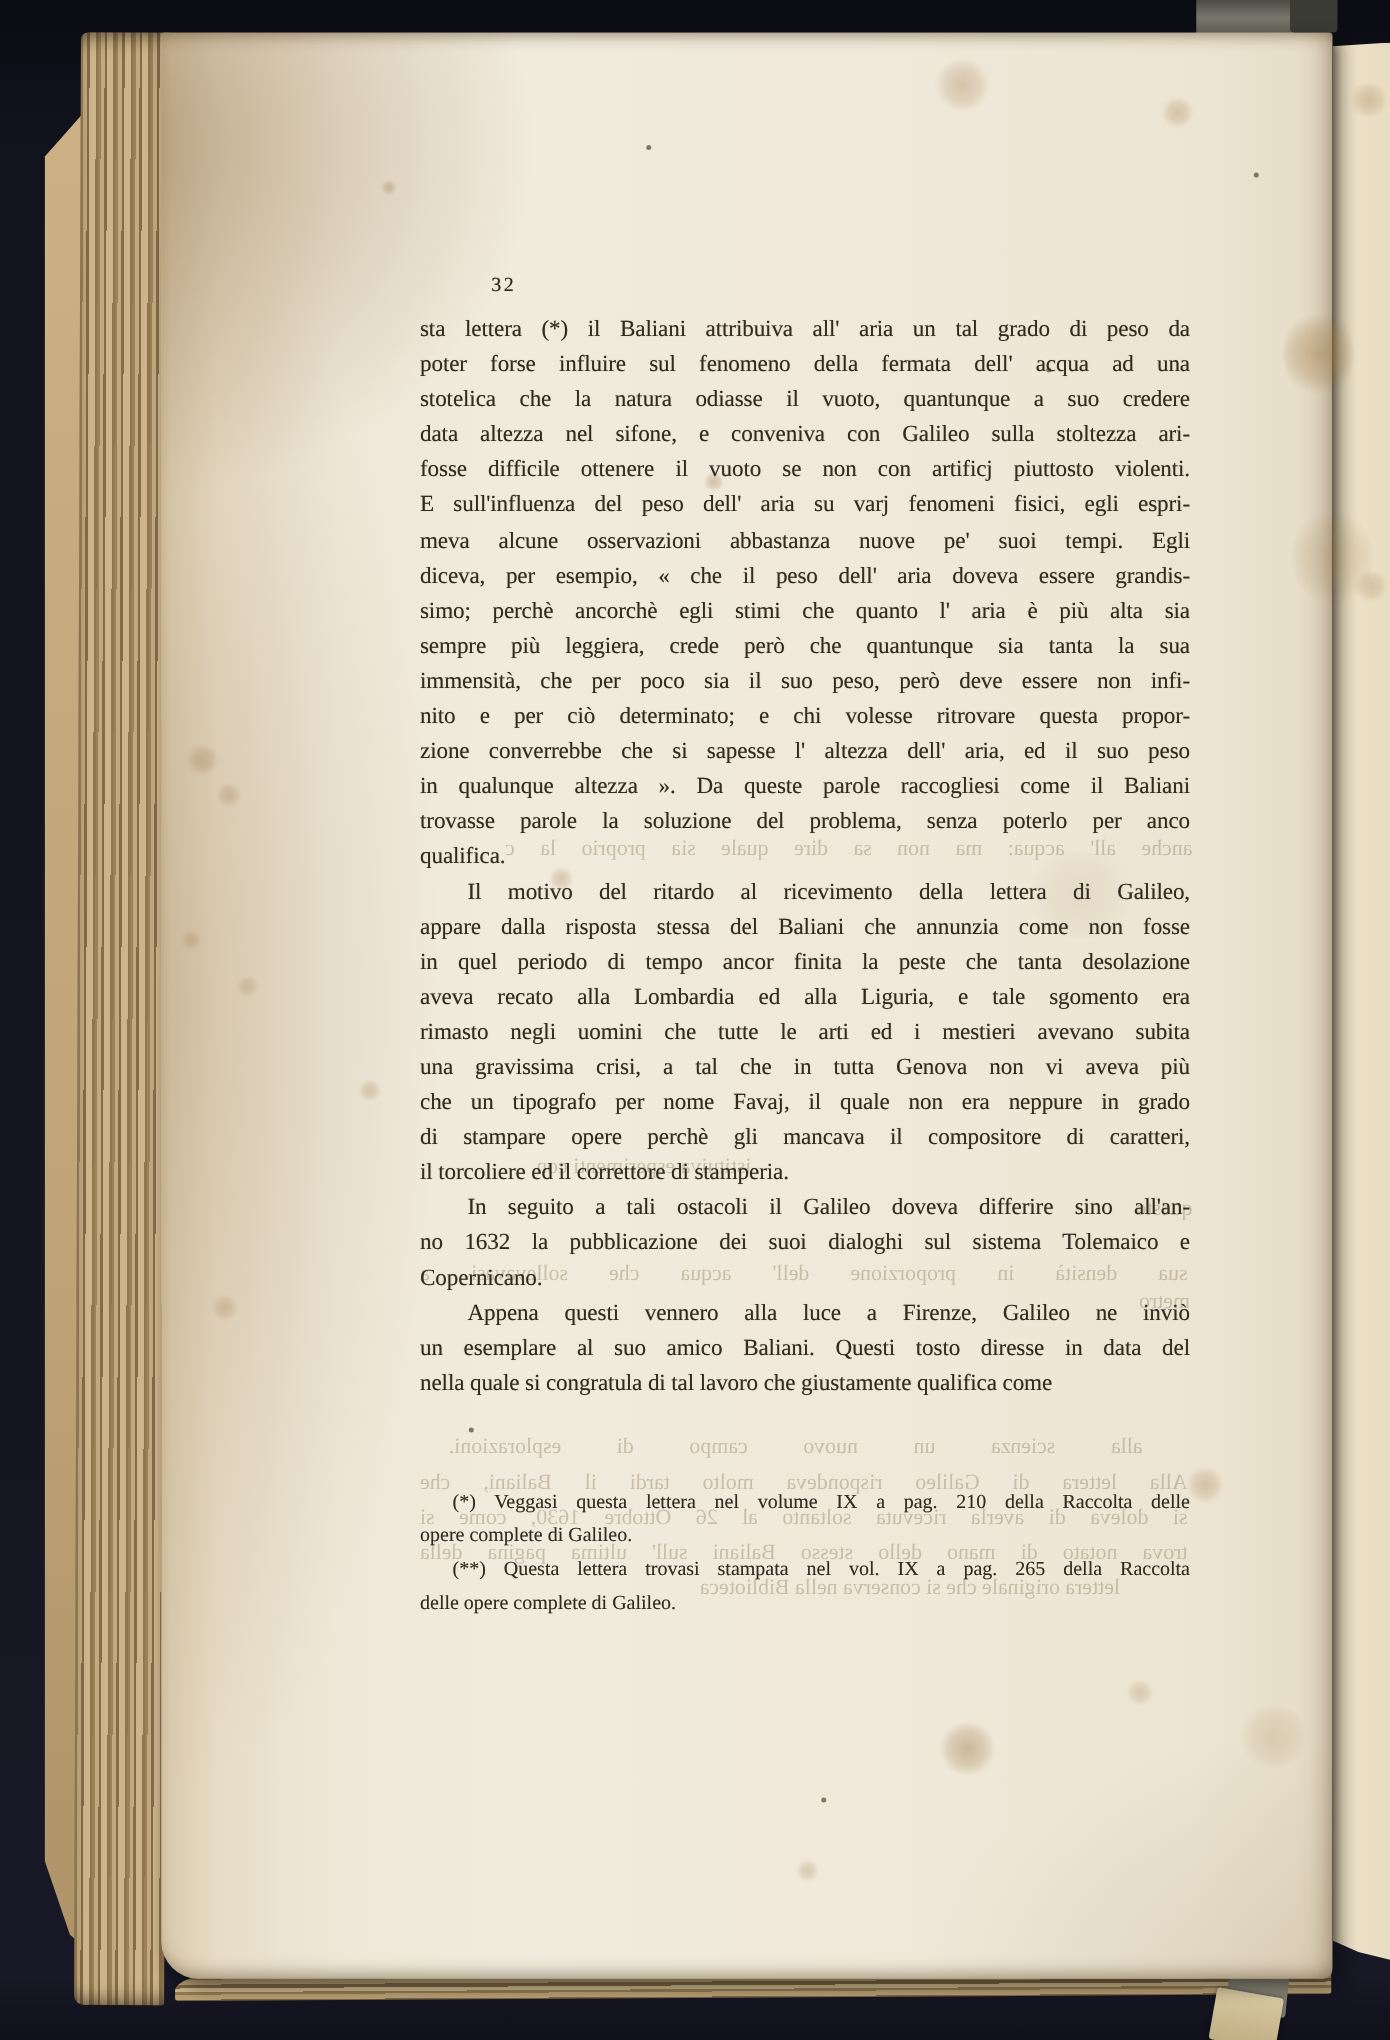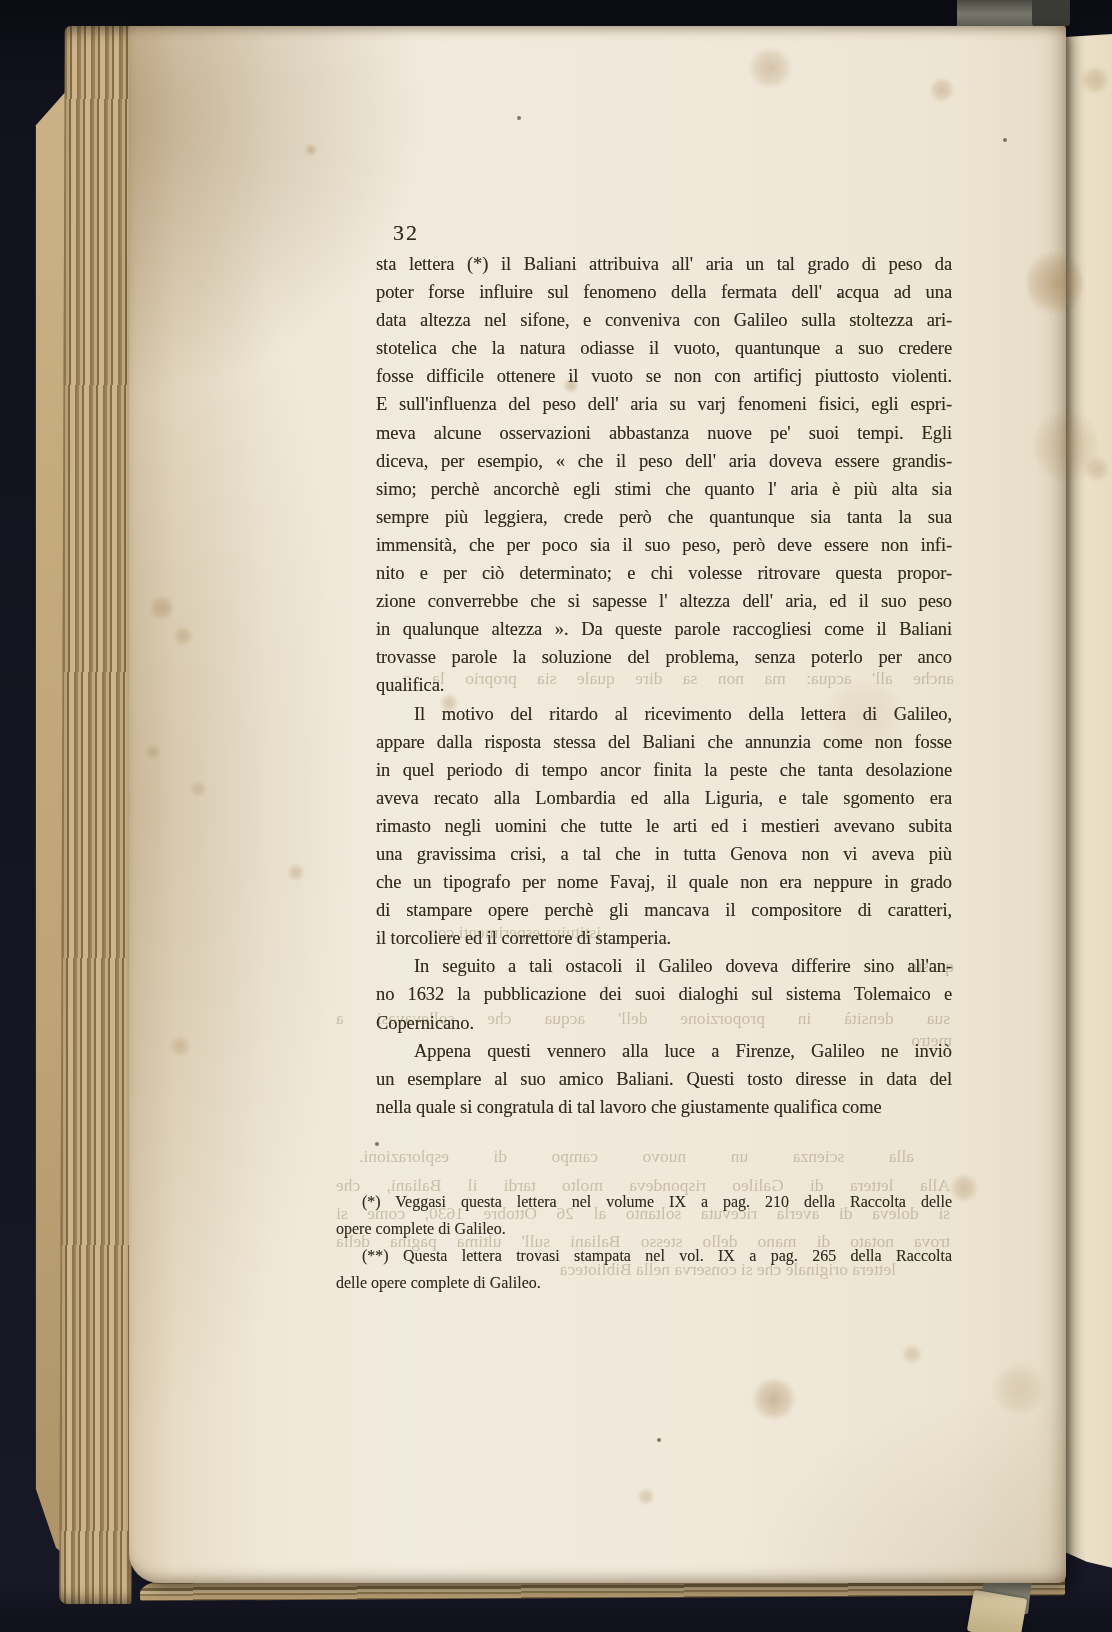--- a/index.html
+++ b/index.html
@@ -40,24 +40,24 @@
         box-shadow:inset 0 10px 12px -8px rgba(100,78,48,.55),
                    inset -14px 0 22px -12px rgba(110,88,58,.6),
                    inset 0 -12px 14px -9px rgba(110,88,58,.55),
                    6px 6px 14px rgba(0,0,0,.45);}
   
   .stain{position:absolute;border-radius:50%;
          background:radial-gradient(circle,rgba(151,111,59,var(--o,.3)) 0%,rgba(151,111,59,calc(var(--o,.3)*.55)) 45%,rgba(151,111,59,0) 72%);
          filter:blur(1px);}
   .speck{position:absolute;width:4px;height:4px;border-radius:50%;background:rgba(74,55,32,.65);}
   
-  .pagenum{position:absolute;left:264px;top:194px;font-size:22px;letter-spacing:2px;color:#342b20;text-shadow:0 0 .6px rgba(52,43,32,.6);}
+  .pagenum{position:absolute;left:264px;top:194px;font-size:16px;letter-spacing:2px;color:#342b20;text-shadow:0 0 .6px rgba(52,43,32,.6);}
   .bodytext{position:absolute;left:207px;top:228px;width:616px;color:#342b20;
             font-size:18.5px;letter-spacing:-.1px;text-shadow:0 0 .6px rgba(52,43,32,.45);}
-  .line{height:28.1px;overflow:hidden;text-align:justify;text-align-last:justify;margin-left:40px;}
+  .line{height:28.1px;overflow:hidden;text-align:justify;text-align-last:justify;}
   .line.plast{text-align-last:left;}
   .line.indent{text-indent:38px;}
   .footnotes{position:absolute;left:207px;top:1167px;width:616px;color:#342b20;
              font-size:16px;text-shadow:0 0 .5px rgba(52,43,32,.4);}
   .fline{height:27px;overflow:hidden;text-align:justify;text-align-last:justify;}
   .fline.plast{text-align-last:left;}
   .fline.indent{text-indent:26px;}
   
   .ghost{position:absolute;transform:scaleX(-1);color:#8e7c5c;opacity:.40;filter:blur(.5px);
          font-size:17.5px;white-space:nowrap;overflow:hidden;height:26px;}
@@ -115,22 +115,22 @@
         <div class="ghost just" style="left: 207px; top: 1177px; width: 614px;">si doleva di averla ricevuta soltanto al 26 Ottobre 1630, come si</div>
         <div class="ghost just" style="left: 207px; top: 1205px; width: 614px;">trova notato di mano dello stesso Baliani sull' ultima pagina della</div>
         <div class="ghost" style="left: 207px; top: 1233px; width: 560px;">lettera originale che si conserva nella Biblioteca</div>
       </div>
 
     <div class="pagenum">32</div>
     <div class="bodytext">
         <div>
           <div class="line">sta lettera (*) il Baliani attribuiva all' aria un tal grado di peso da</div>
           <div class="line">poter forse influire sul fenomeno della fermata dell' acqua ad una</div>
+          <div class="line">stotelica che la natura odiasse il vuoto, quantunque a suo credere</div>
           <div class="line">data altezza nel sifone, e conveniva con Galileo sulla stoltezza ari-</div>
-          <div class="line">stotelica che la natura odiasse il vuoto, quantunque a suo credere</div>
           <div class="line">fosse difficile ottenere il vuoto se non con artificj piuttosto violenti.</div>
           <div class="line">E sull'influenza del peso dell' aria su varj fenomeni fisici, egli espri-</div>
           <div class="line">meva alcune osservazioni abbastanza nuove pe' suoi tempi. Egli</div>
           <div class="line">diceva, per esempio, « che il peso dell' aria doveva essere grandis-</div>
           <div class="line">simo; perchè ancorchè egli stimi che quanto l' aria è più alta sia</div>
           <div class="line">sempre più leggiera, crede però che quantunque sia tanta la sua</div>
           <div class="line">immensità, che per poco sia il suo peso, però deve essere non infi-</div>
           <div class="line">nito e per ciò determinato; e chi volesse ritrovare questa propor-</div>
           <div class="line">zione converrebbe che si sapesse l' altezza dell' aria, ed il suo peso</div>
           <div class="line">in qualunque altezza ». Da queste parole raccogliesi come il Baliani</div>

